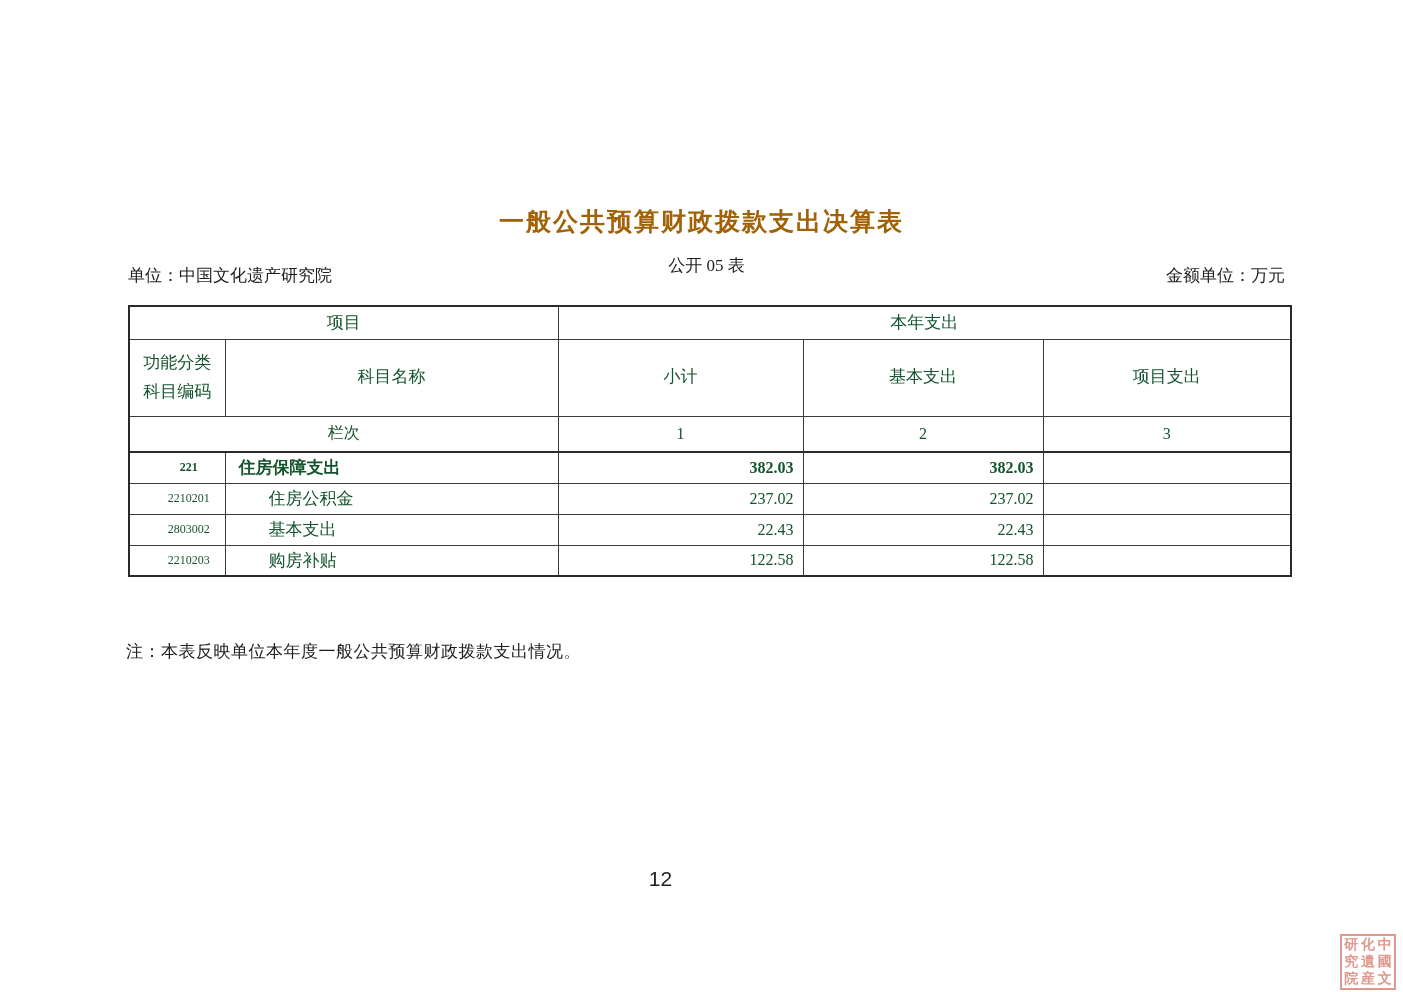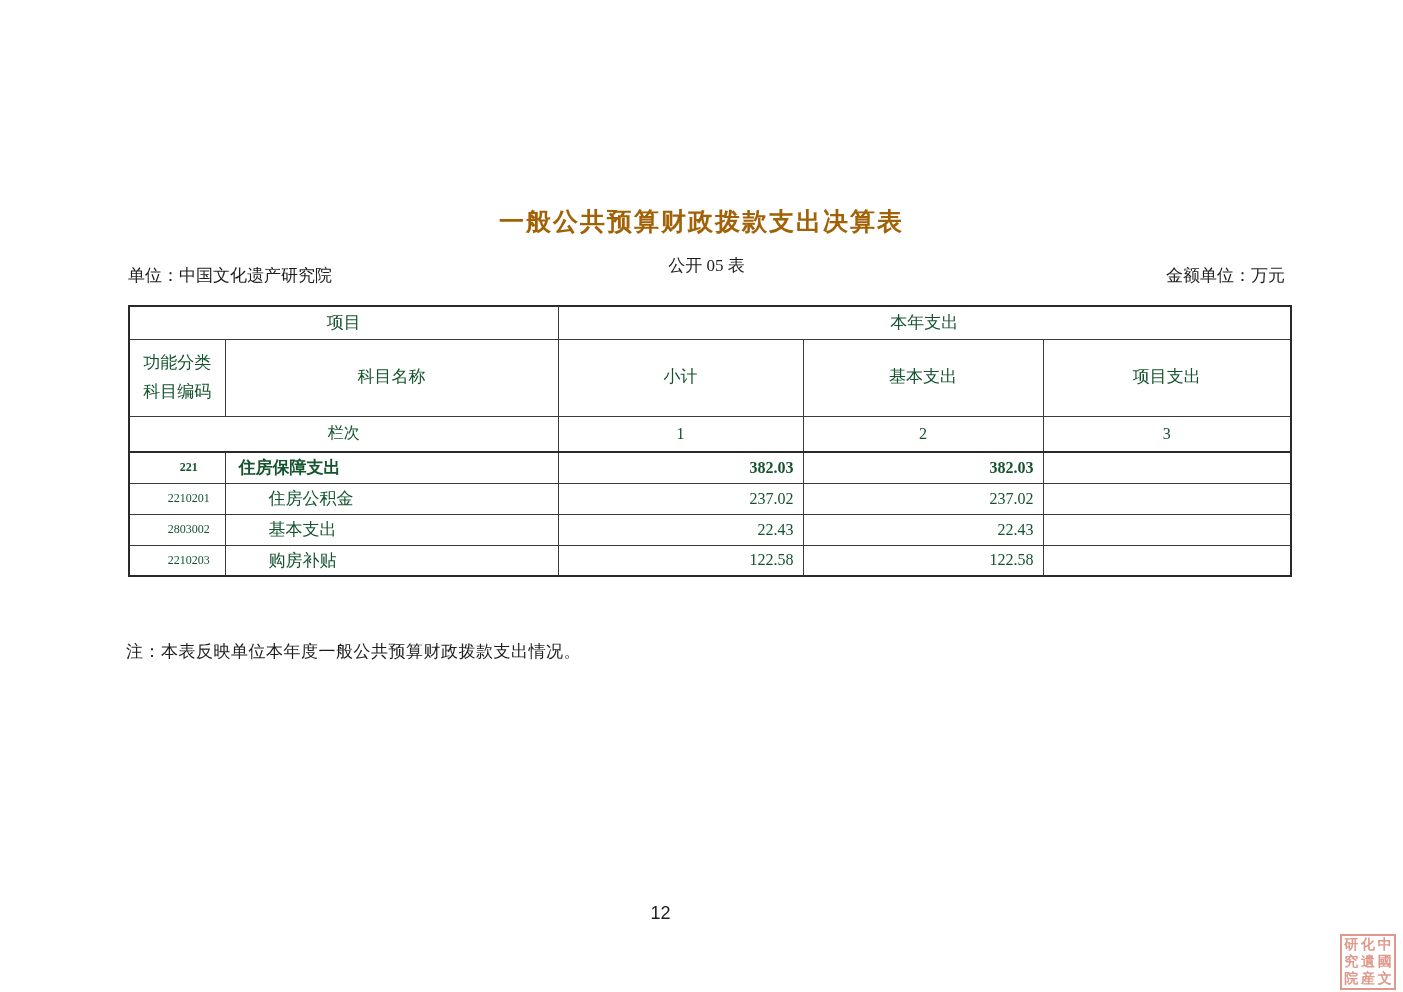--- a/index.html
+++ b/index.html
@@ -45,23 +45,22 @@
   td.c-name.indent { padding-left: 43px; }
   td.c-num  { text-align: right; padding-right: 9px; font-size: 16px; }
   tr.bold td { font-weight: bold; }
 
   .note {
     position: absolute; top: 608px; left: 126px;
     font-size: 17px; letter-spacing: 0.5px; margin-top: 32px;
   }
   .page-number {
     position: absolute; top: 867px; left: 0; width: 1321px;
-    text-align: center; font-size: 18px;
+    text-align: center; font-size: 21px;
     font-family: "Liberation Sans", "DejaVu Sans", sans-serif;
-    margin-top: 36px;
   }
 
   .seal {
     position: absolute; left: 1340px; top: 934px;
     width: 56px; height: 56px;
     border: 2px solid rgba(219, 135, 120, 0.75);
     display: grid; grid-template-columns: repeat(3, 1fr); grid-template-rows: repeat(3, 1fr);
     padding: 1px; opacity: 0.85;
   }
   .seal span {

